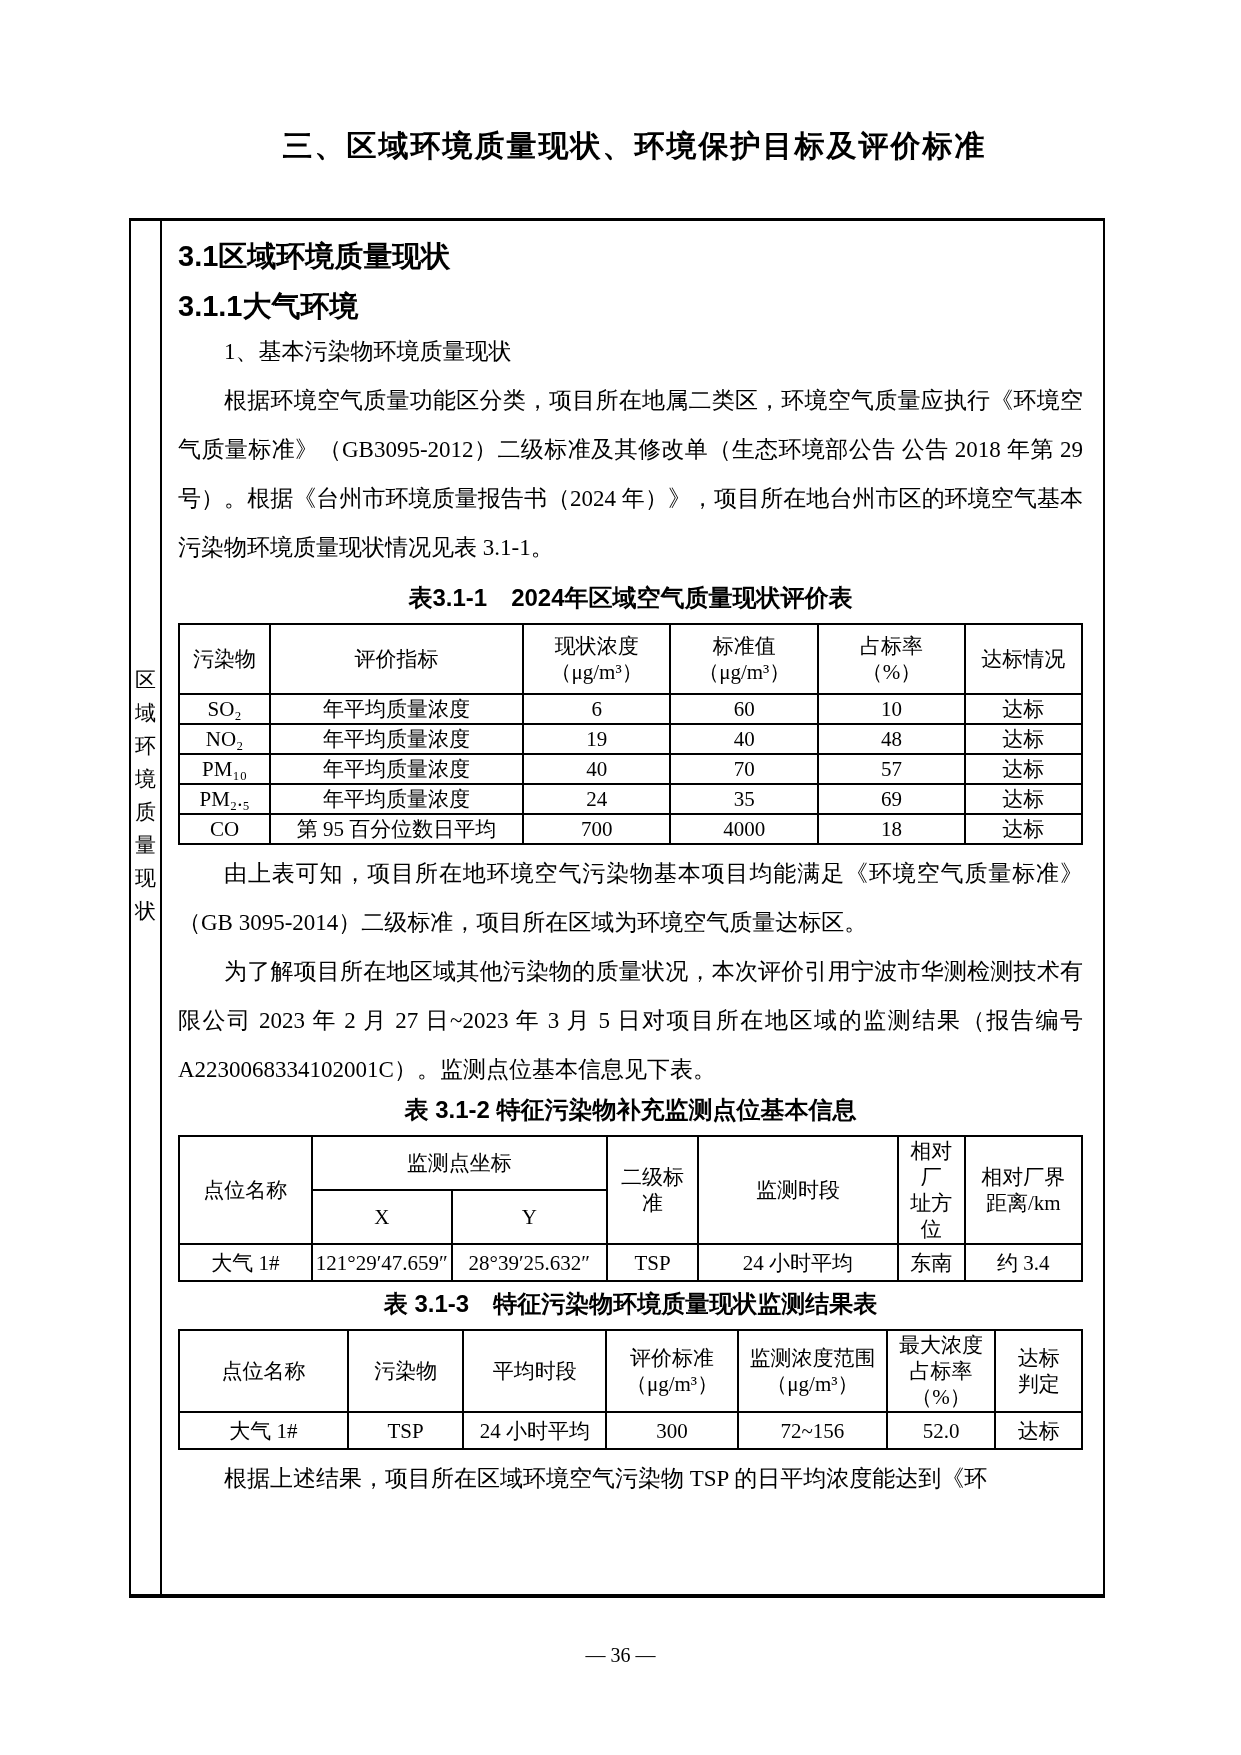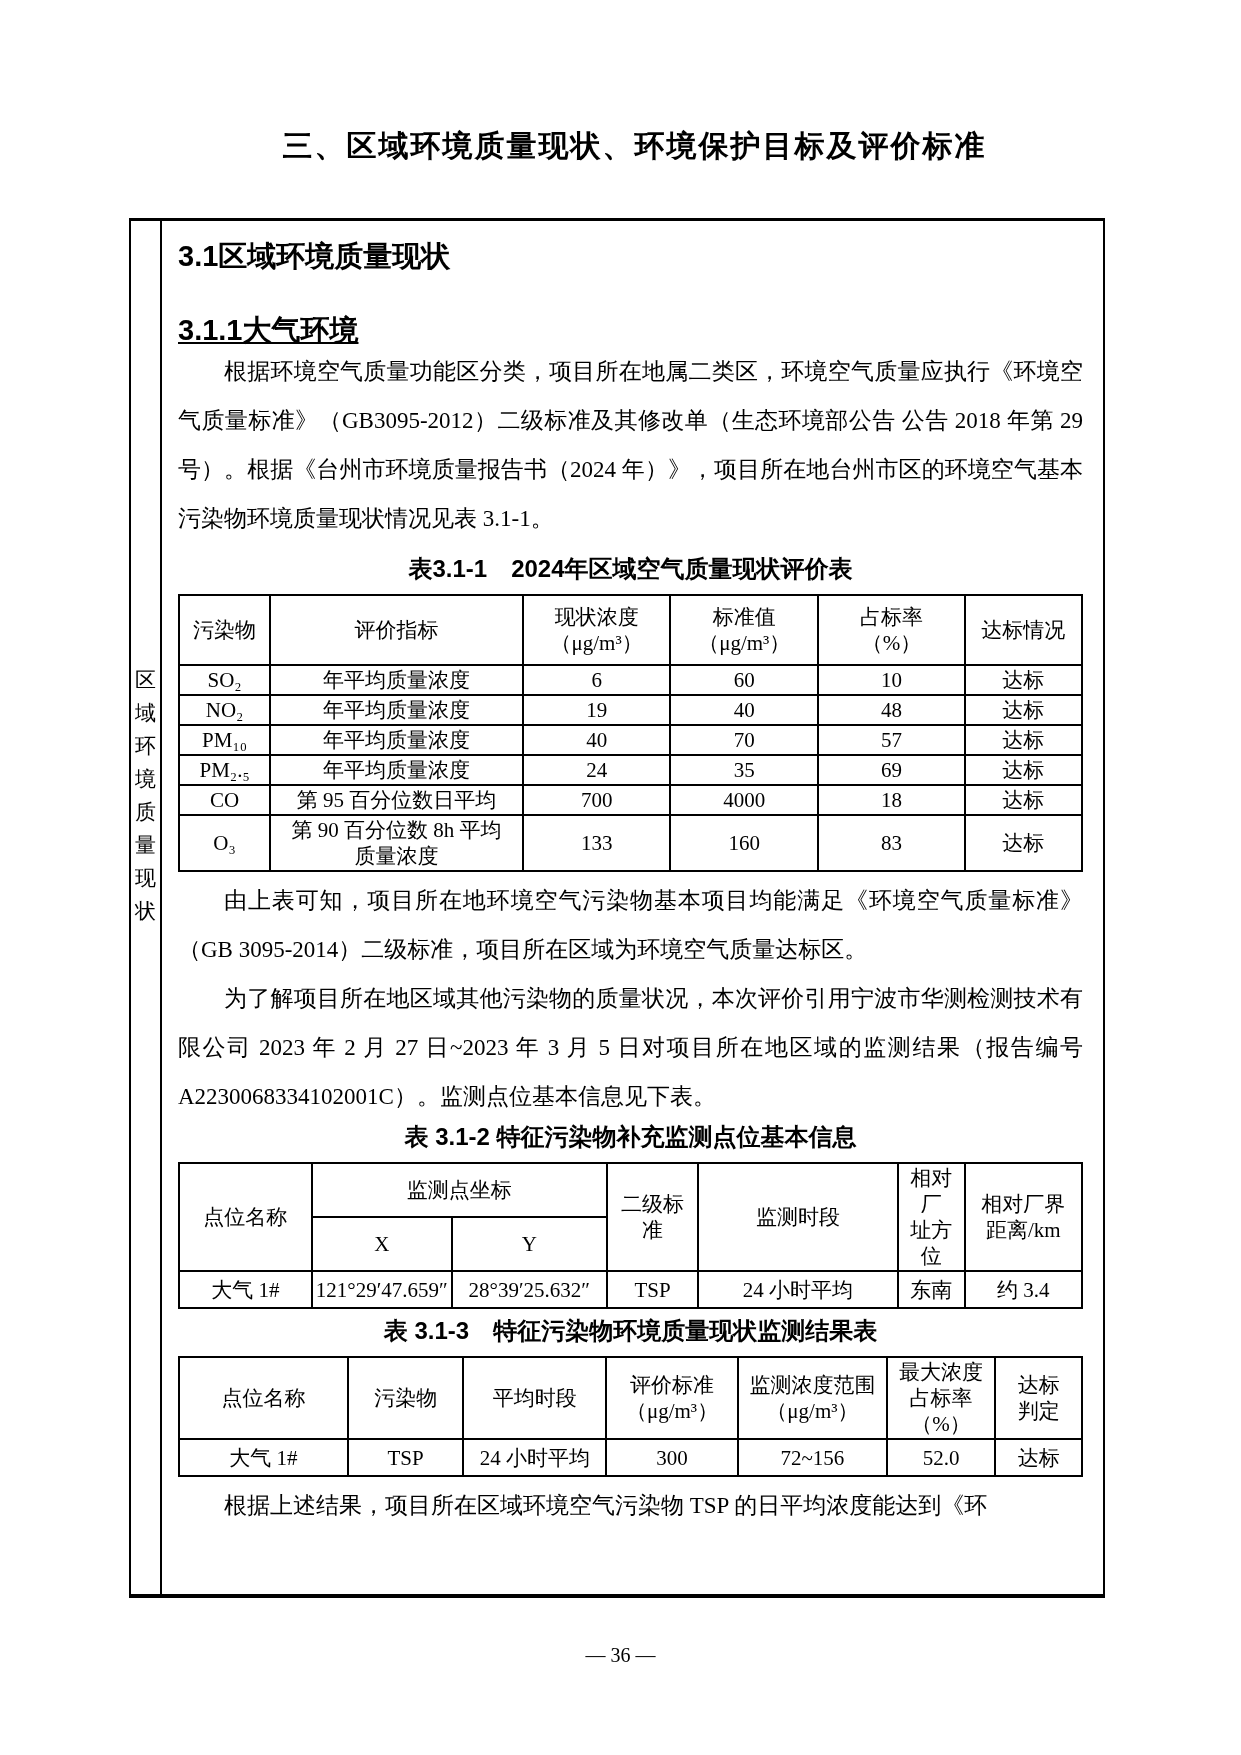--- a/index.html
+++ b/index.html
@@ -59,21 +59,21 @@
     font-size: 23px;
   }
   .sec-h {
     font-family: "Liberation Sans", "DejaVu Sans", sans-serif;
     font-weight: bold;
     font-size: 29px;
     margin: 0;
     line-height: 34px;
   }
   .h-31   { margin-top: 18px; }
-  .h-311  { margin-top: 40px; text-decoration: underline; }
+  .h-311  { margin-top: 16px; }
   .body-p {
     margin: 0;
     line-height: 49px;
     text-align: justify;
     text-justify: inter-ideograph;
   }
   .indent { text-indent: 2em; }
   .first-line { margin-top: 4px; }
   .tbl-caption {
     text-align: center;
@@ -140,20 +140,21 @@
         <span>现</span>
         <span>状</span>
       </div>
     </div>
 
     <div class="main-col">
 
       <p class="sec-h h-31">3.1区域环境质量现状</p>
       <p class="sec-h h-311">3.1.1大气环境</p>
 
+      <p class="body-p indent first-line">1、基本污染物环境质量现状</p>
       <p class="body-p indent">根据环境空气质量功能区分类，项目所在地属二类区，环境空气质量应执行《环境空气质量标准》（GB3095-2012）二级标准及其修改单（生态环境部公告 公告 2018 年第 29 号）。根据《台州市环境质量报告书（2024 年）》，项目所在地台州市区的环境空气基本污染物环境质量现状情况见表 3.1-1。</p>
 
       <p class="tbl-caption cap1">表3.1-1　2024年区域空气质量现状评价表</p>
 
       <table class="t1">
         <colgroup>
           <col style="width:10.1%">
             <col style="width:28.0%">
             <col style="width:16.3%">
           <col style="width:16.4%">
@@ -205,29 +206,20 @@
             <td>35</td>
             <td>69</td>
             <td>达标</td>
           </tr>
           <tr>
             <td>CO</td>
             <td>第 95 百分位数日平均</td>
             <td>700</td>
             <td>4000</td>
             <td>18</td>
-            <td>达标</td>
-          </tr>
-          <tr class="tall">
-            <td>O₃</td>
-            <td>第 90 百分位数 8h 平均
-质量浓度</td>
-            <td>133</td>
-            <td>160</td>
-            <td>83</td>
             <td>达标</td>
           </tr>
         </tbody>
       </table>
 
       <p class="body-p indent first-line">由上表可知，项目所在地环境空气污染物基本项目均能满足《环境空气质量标准》（GB 3095-2014）二级标准，项目所在区域为环境空气质量达标区。</p>
       <p class="body-p indent">为了解项目所在地区域其他污染物的质量状况，本次评价引用宁波市华测检测技术有限公司 2023 年 2 月 27 日~2023 年 3 月 5 日对项目所在地区域的监测结果（报告编号 A2230068334102001C）。监测点位基本信息见下表。</p>
 
       <p class="tbl-caption cap2">表 3.1-2 特征污染物补充监测点位基本信息</p>
 

